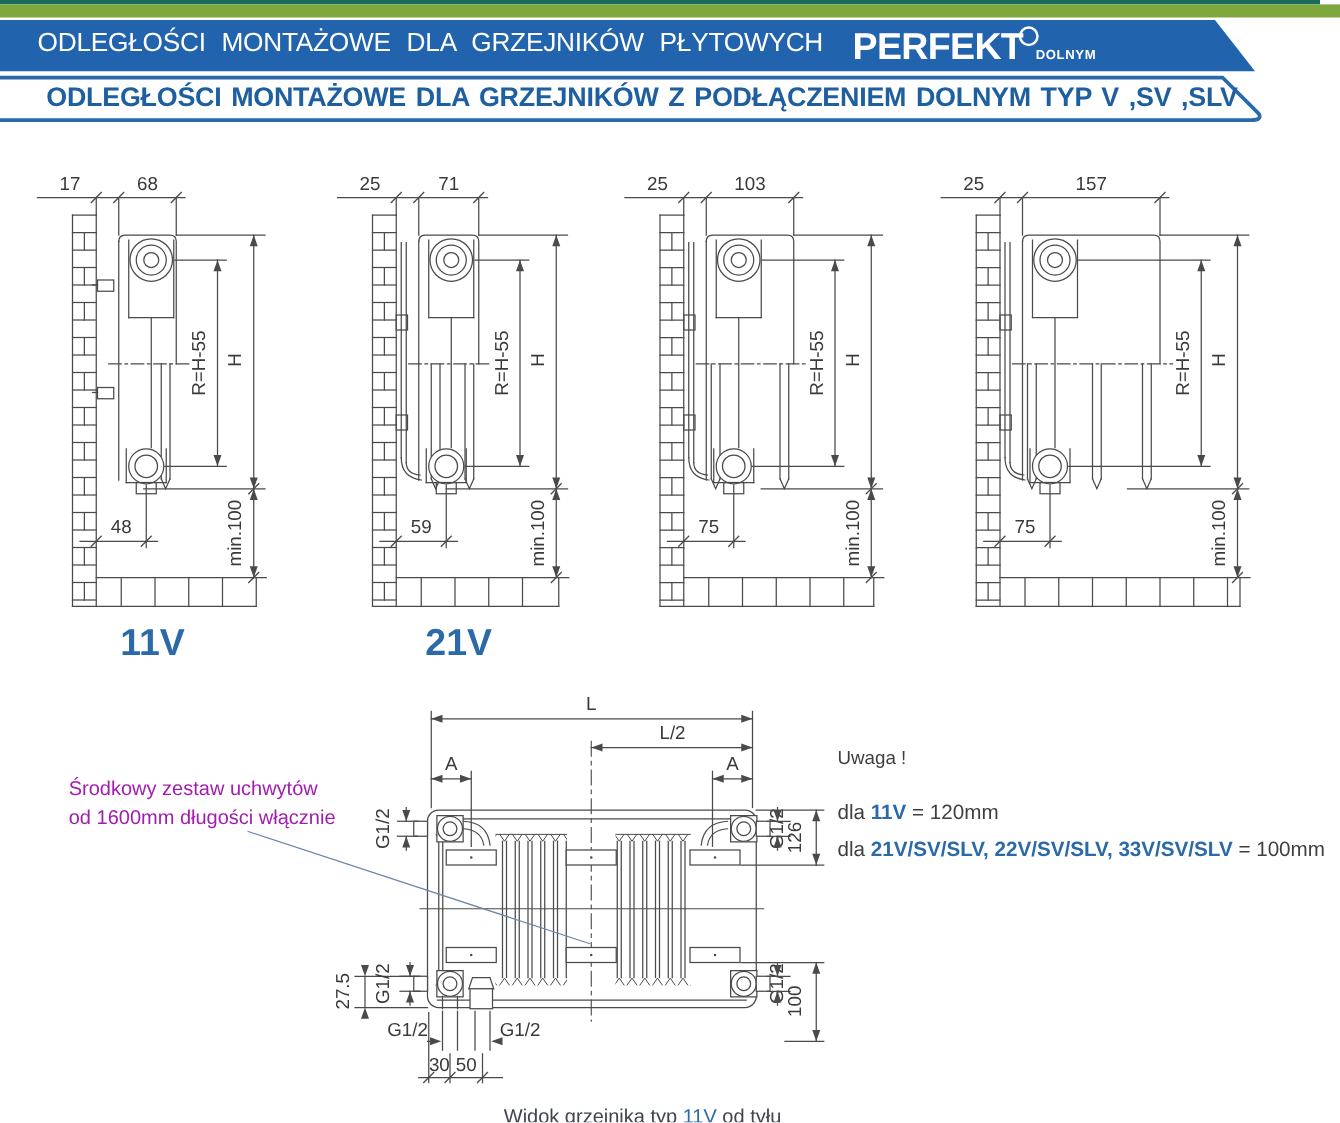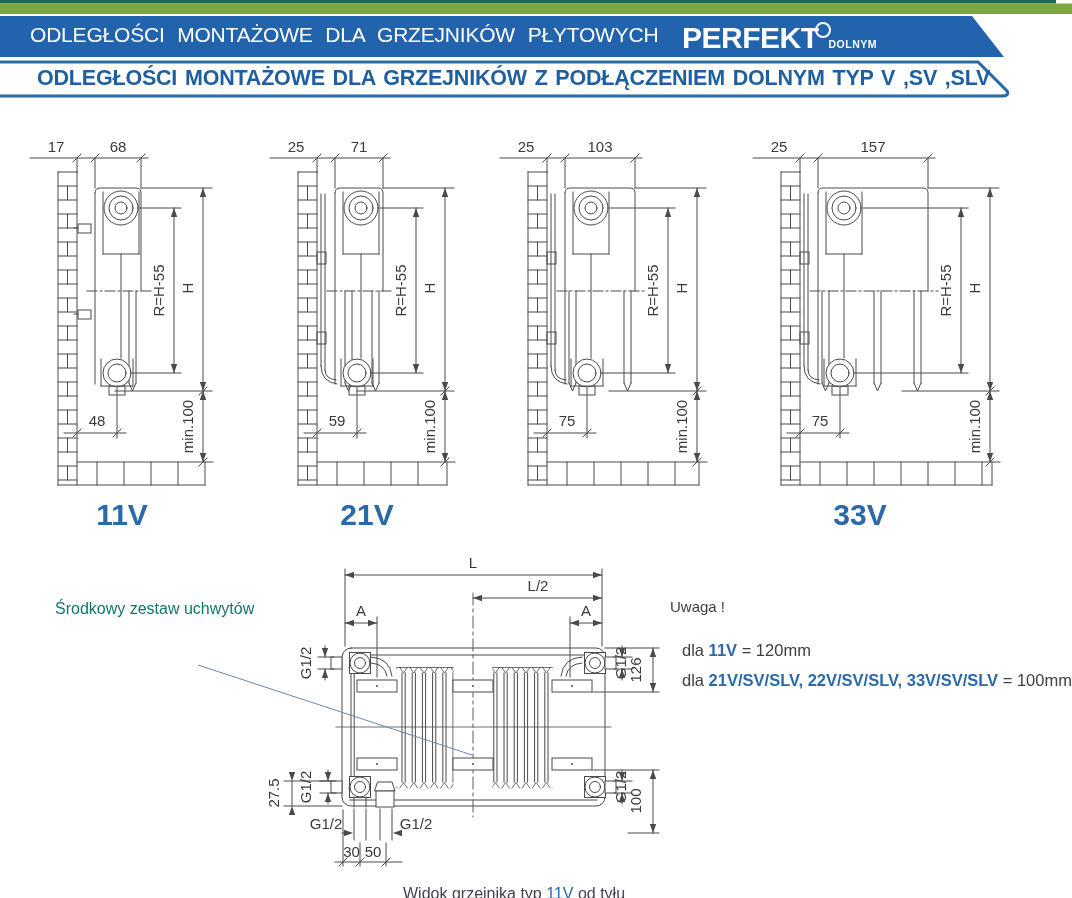--- a/index.html
+++ b/index.html
@@ -22,26 +22,26 @@
   .thin{stroke-width:0.8;}
   .dash{stroke-dasharray:10 3 2 3;}
   .dashc{stroke-dasharray:12 4 3 4;stroke-width:0.9;}
   .arr{fill:#4a4a4a;stroke:none;}
   .wf{fill:#fff;}
   .wh{fill:#fff;stroke:none;}
   svg text{fill:#3a3a3a;font-size:15px;font-family:"Liberation Sans",sans-serif;}
   .type-label{position:absolute;top:498px;width:120px;text-align:center;color:#2b69a8;
               font-size:30px;font-weight:700;}
   
-  .left-note{position:absolute;left:55px;top:598px;width:250px;color:#0f766e;font-size:16px;line-height:22.5px;}
+  .left-note{position:absolute;left:55px;top:621px;width:250px;color:#a21caf;font-size:16px;line-height:22.5px;}
   .left-note span{display:block;}
   .right-note{position:absolute;left:670px;top:598px;width:402px;color:#3f3f3f;font-size:16.5px;}
   .right-note .uwaga{margin:0 0 24px 0;font-size:15px;}
   .right-note .para{margin:0;line-height:22px;}
-  .right-note .dla{margin:8px 0 0 12px;line-height:22px;}
+  .right-note .dla{margin:8px 0 0 0;line-height:22px;}
   .blue{color:#2b69a8;font-weight:700;}
   .caption{position:absolute;left:403px;top:845px;font-size:16px;color:#3f4450;white-space:nowrap;margin-top:40px;}
 </style>
 </head>
 <body>
 
 <div id="page">
 
   <svg id="hdr-svg" width="1072" height="100" viewBox="0 0 1072 100">
     <rect x="0" y="0" width="1056" height="3.5" fill="#1a6b5b"></rect>
@@ -479,21 +479,20 @@
         <line x1="97" y1="252" x2="97" y2="302" class="ln"></line>
         <line x1="44" y1="297" x2="106" y2="297" class="ln"></line>
         <line x1="53" y1="301" x2="61" y2="293" class="ln"></line>
         <line x1="93" y1="301" x2="101" y2="293" class="ln"></line>
         <text x="77" y="290" text-anchor="middle" font-size="15.5">75</text>
       </g>
     </svg>
 
   <div class="type-label" style="left:62px">11V</div>
   <div class="type-label" style="left:307px">21V</div>
-  <div class="type-label" style="left:800px">33V</div>
 
   <svg class="rear" id="rearview" style="left:268px;top:555px" width="402" height="320" viewBox="-12 0 402 320">
       <g>
         <rect x="62" y="93" width="263" height="158" class="ln" rx="9"></rect>
         <line x1="70" y1="100" x2="317" y2="100" class="ln"></line>
         <line x1="70" y1="245" x2="317" y2="245" class="ln"></line>
         <line x1="71" y1="118" x2="71" y2="227" class="ln"></line>
         <line x1="74.2" y1="118" x2="74.2" y2="227" class="ln"></line>
         <path d="M68.8,112.5 L72.6,118 L76.4,112.5" class="ln thin"></path>
         <path d="M68.8,233 L72.6,227.5 L76.4,233" class="ln thin"></path>
@@ -718,20 +717,21 @@
         <text x="93" y="302" text-anchor="middle" font-size="14">50</text>
       </g>
     </svg>
 
   <svg class="leader" style="left:190px;top:655px" width="290" height="110" viewBox="0 0 290 110">
     <line x1="8" y1="10" x2="282" y2="100" stroke="#6b87a8" stroke-width="1"></line>
   </svg>
 
   <div class="left-note">
     <span>Środkowy zestaw uchwytów</span>
+    <span>od 1600mm długości włącznie</span>
   </div>
 
   <div class="right-note">
     <p class="uwaga">Uwaga !</p>
     <p class="dla"><span>dla </span><span class="blue">11V</span><span> = 120mm</span></p>
     <p class="dla"><span>dla </span><span class="blue">21V/SV/SLV, 22V/SV/SLV, 33V/SV/SLV</span><span> = 100mm</span></p>
   </div>
 
   <div class="caption"><span>Widok grzejnika typ </span><span class="blue" style="font-weight:400">11V</span><span> od tyłu</span></div>
 

